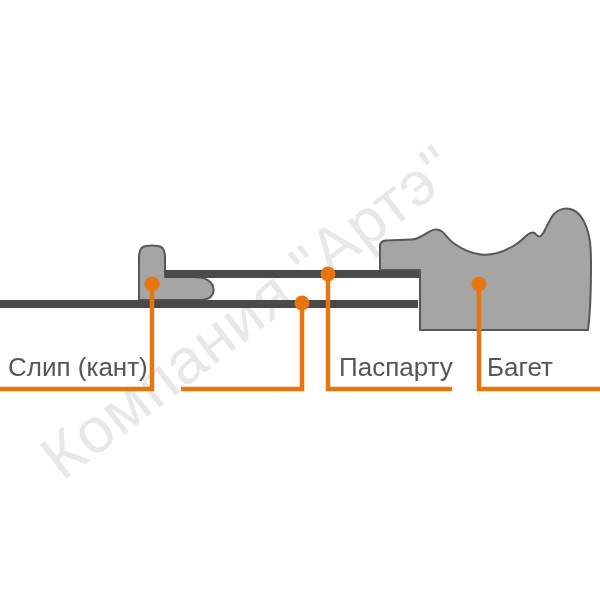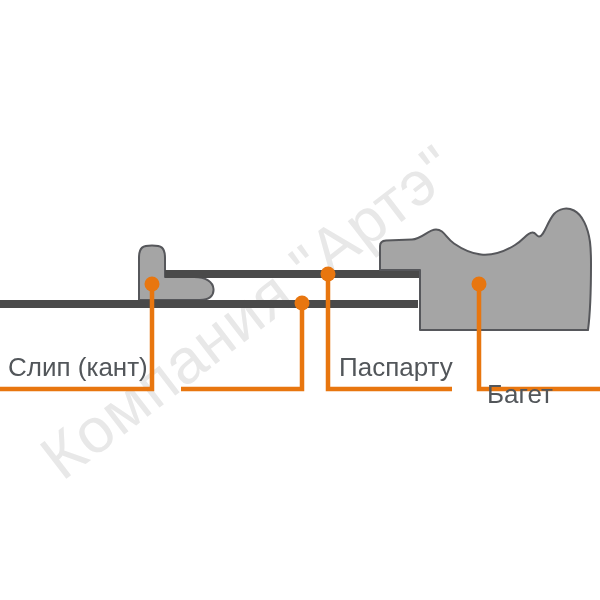--- a/index.html
+++ b/index.html
@@ -29,21 +29,21 @@
   .dark-line{fill:var(--dark-line);}
   .callout-line{stroke:var(--accent-orange);stroke-width:4.5;fill:none;stroke-linejoin:miter;}
   .callout-dot{fill:var(--accent-orange);}
   .label{
     position:absolute;top:353px;font-size:26px;line-height:28px;
     color:var(--label-text);white-space:nowrap;
   }
   .label-slip{left:8px;}
   .label-picture{left:189px;}
   .label-passepartout{left:339px;}
-  .label-baguette{left:487px;margin-top:27px;}
+  .label-baguette{left:487px;}
 </style>
 </head>
 <body>
 
 <div class="page">
 
   <div class="watermark">Компания "Артэ"</div>
 
   <svg class="diagram" width="600" height="600" viewBox="0 0 600 600" xmlns="http://www.w3.org/2000/svg">
 

